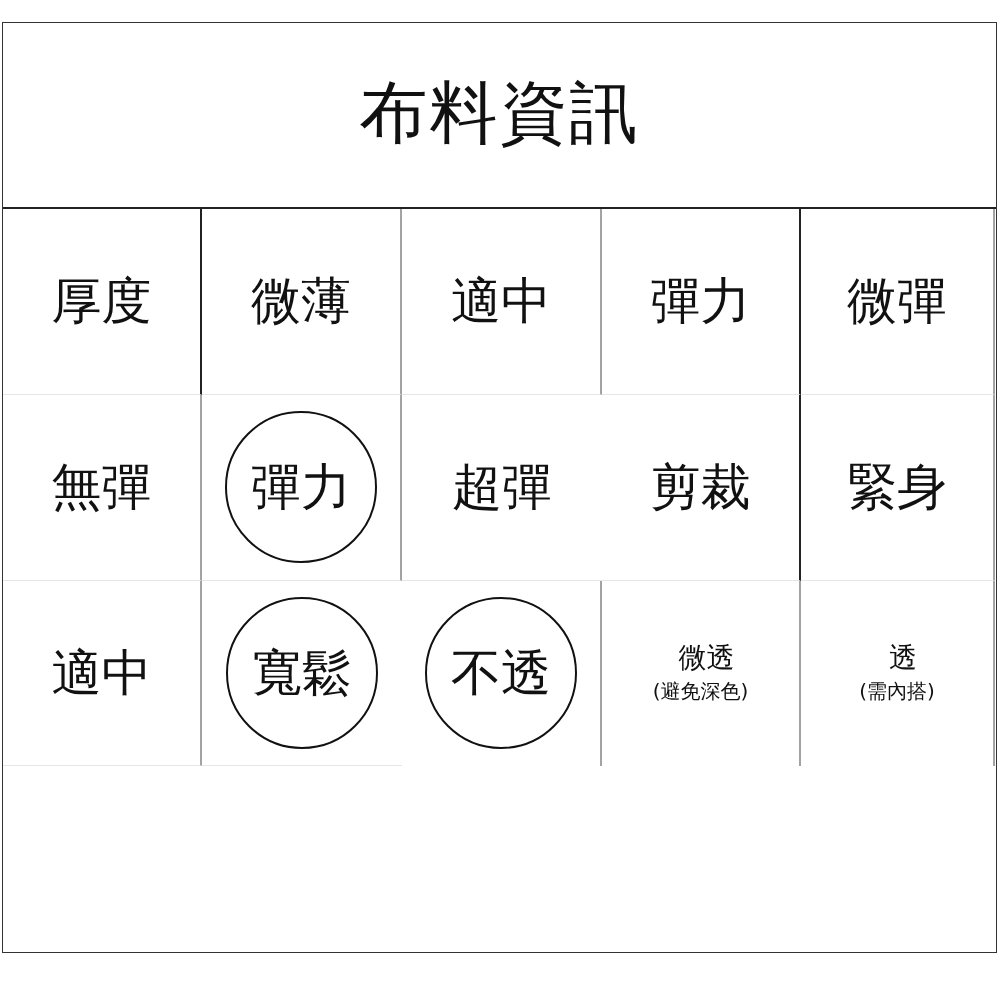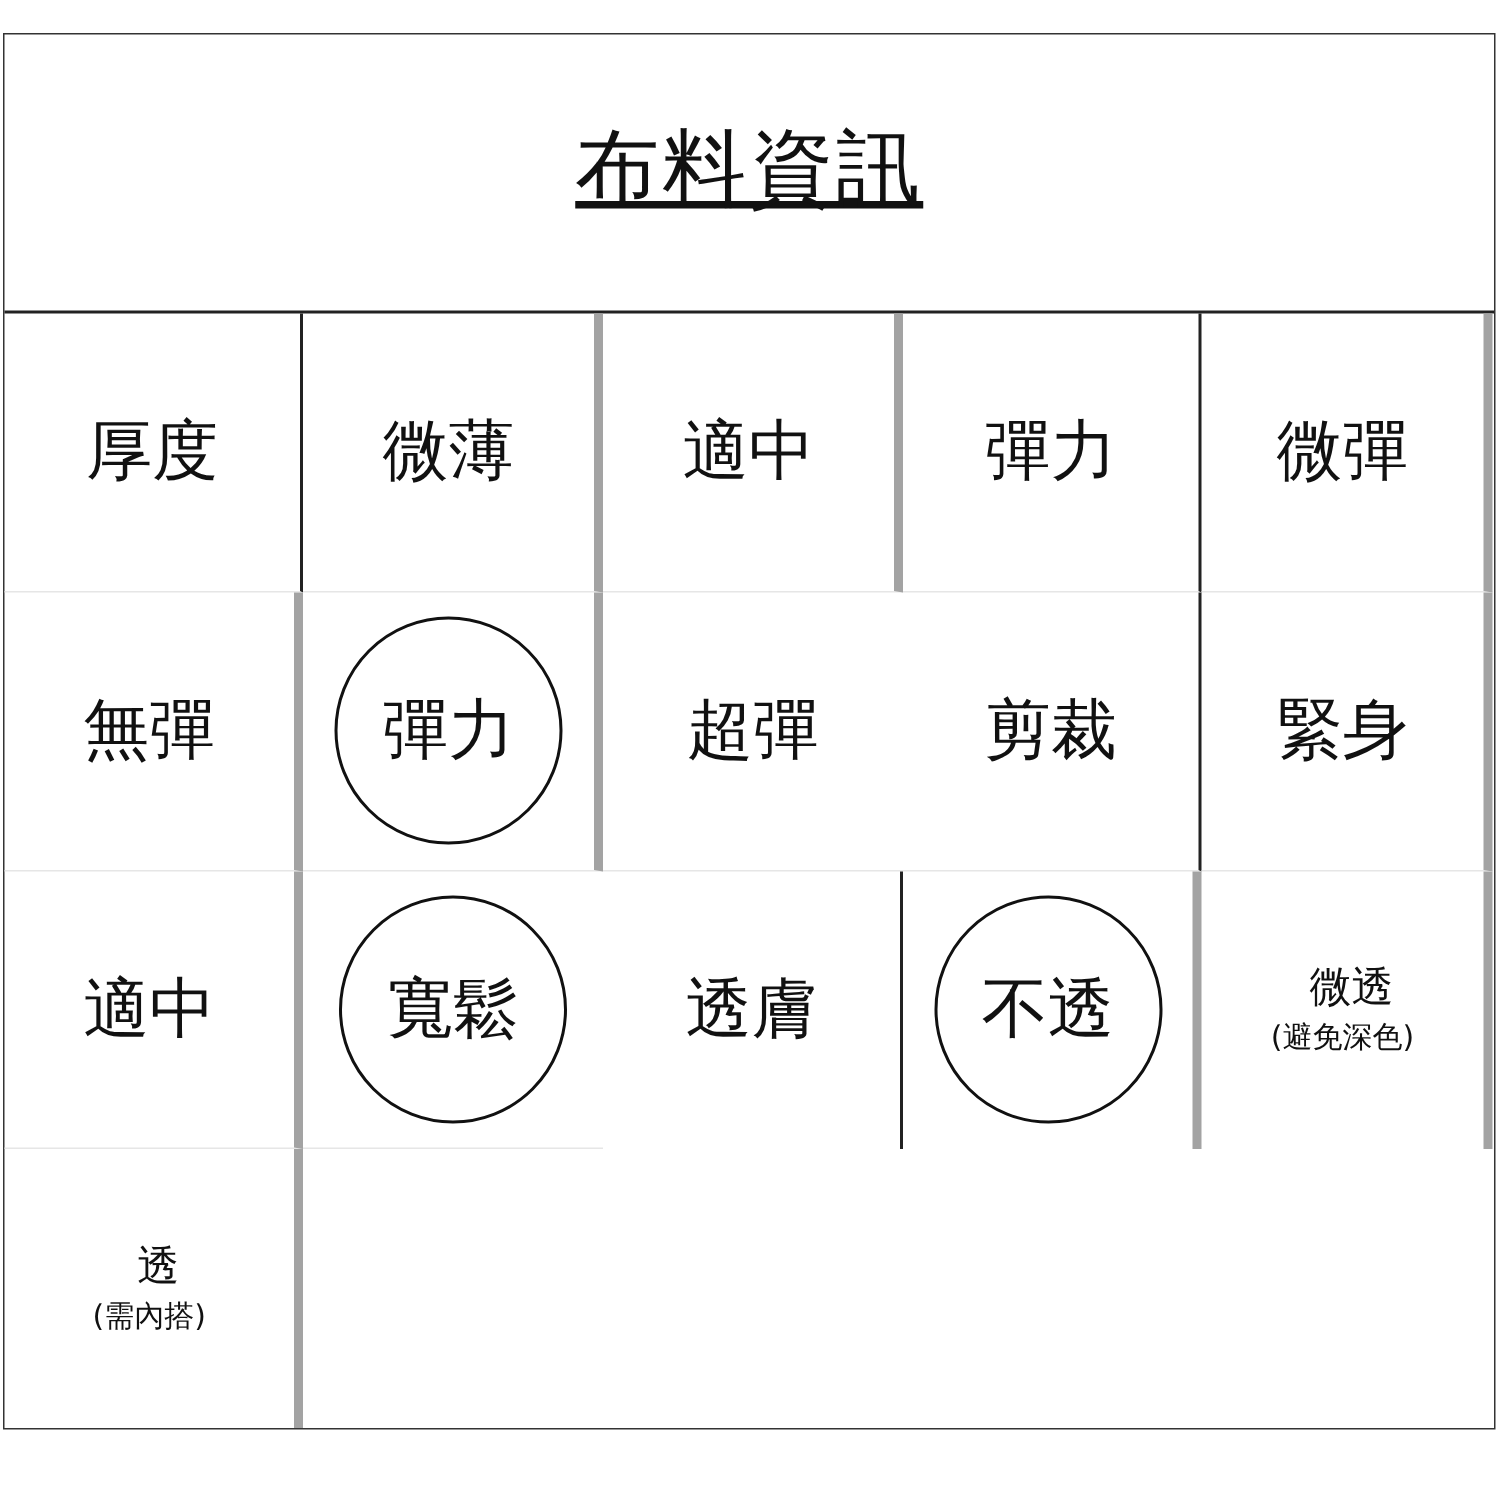--- a/index.html
+++ b/index.html
@@ -1,25 +1,25 @@
 <!DOCTYPE html>
 <html><head>
 <meta charset="utf-8">
 <style>
   html, body { margin:0; padding:0; background:#ffffff; }
   body { width:1000px; height:1000px; position:relative; font-family:"DejaVu Sans", sans-serif; color:#111; }
   .frame { position:absolute; left:2px; top:22px; width:995px; height:931px; border:1.5px solid #333; box-sizing:border-box; }
   .header { position:absolute; left:0; top:0; width:100%; height:186px; border-bottom:2px solid #222; display:flex; align-items:center; justify-content:center; box-sizing:border-box; }
-  .title { font-size:56px; font-weight:400; letter-spacing:2px; margin-top:-4px;text-decoration:underline; }
+  .title { font-size:68px; font-weight:400; letter-spacing:2px; margin-top:-4px; }
   .grid { position:absolute; left:0; top:186px; width:100%; height:743px; display:grid; grid-template-columns:199px 200px 200px 199px 194px; grid-template-rows:repeat(4, 1fr); }
-  .cell { position:relative; display:flex; flex-direction:column; align-items:center; justify-content:center; border-right:6px solid #a3a3a3; border-bottom:1px solid #e6e6e6; box-sizing:border-box; }
+  .cell { position:relative; display:flex; flex-direction:column; align-items:center; justify-content:center; border-right:2px solid #a3a3a3; border-bottom:1px solid #e6e6e6; box-sizing:border-box; }
   .cell.label { border-right:2px solid #222; }
   .cell.last-col { border-right:none; }
   .cell.last-row { border-bottom:none; }
-  .txt { font-size:44px; line-height:1; }
+  .txt { font-size:50px; line-height:1; }
   .main-sm { font-size:28px; line-height:1.1;margin-left:12px; }
   .sub { font-size:20px; line-height:1.3; margin-top:4px;text-align:center; }
   .circle { position:absolute; left:50%; top:50%; width:152px; height:152px; margin-left:-76px; margin-top:-76px; border:2px solid #111; border-radius:50%; box-sizing:border-box; }
 </style>
 </head>
 <body>
 
 <div class="frame">
   <div class="header">
     <div class="title">布料資訊</div>
@@ -61,23 +61,20 @@
         <span class="txt">緊身</span>
       </div>
     <div class="cell">
         <span class="txt">適中</span>
       </div>
     <div class="cell last-col">
         <div class="circle"></div>
         <span class="txt">寬鬆</span>
       </div>
 
-    <div class="cell label last-row">
-        <span class="txt">透膚</span>
-      </div>
     <div class="cell last-row">
         <div class="circle"></div>
         <span class="txt">不透</span>
       </div>
     <div class="cell last-row">
         <span class="main-sm">微透</span>
         <span class="sub">(避免深色)</span>
       </div>
     <div class="cell last-row">
         <span class="main-sm">透</span>

